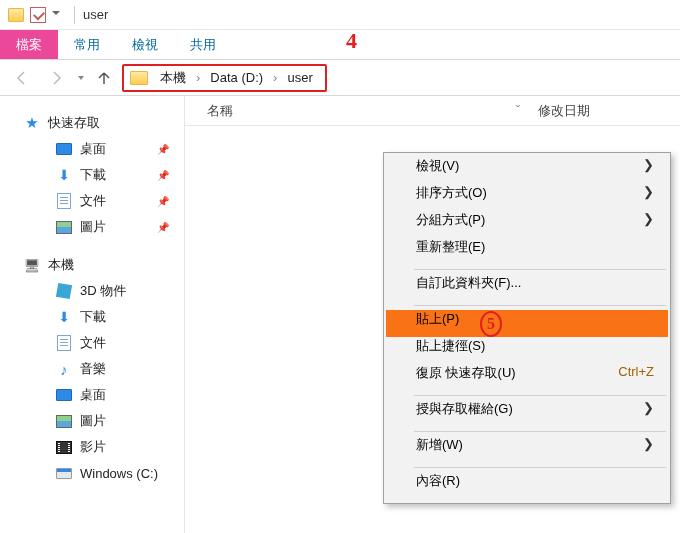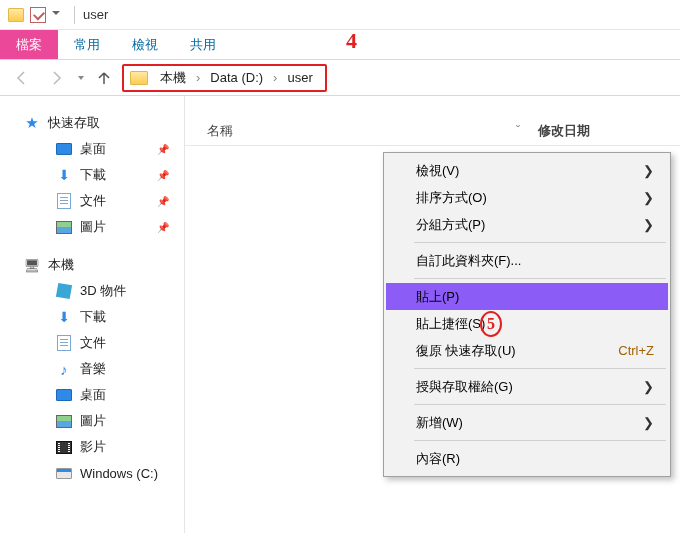--- a/index.html
+++ b/index.html
@@ -47,28 +47,28 @@
 .ic-pc { color: #555; font-size: 13px; }
 .ic-3d { width: 14px; height: 14px; background: #3aa6d6; transform: rotate(10deg); }
 .ic-music { color: #2e8ae6; font-size: 15px; }
 .ic-video { width: 16px; height: 13px; background: #333; border: 1px solid #111; position: relative; }
 .ic-video::before { content: ""; position: absolute; left: 1px; top: 1px; bottom: 1px; width: 2px; background: repeating-linear-gradient(#fff 0 1px,#333 1px 2px); }
 .ic-video::after { content: ""; position: absolute; right: 1px; top: 1px; bottom: 1px; width: 2px; background: repeating-linear-gradient(#fff 0 1px,#333 1px 2px); }
 .ic-drive { width: 16px; height: 11px; background: #e8e8e8; border: 1px solid #999; border-radius: 1px; position: relative; }
 .ic-drive::after { content: ""; position: absolute; left: 0; right: 0; top: 0; height: 3px; background: #2e8ae6; }
 
 .content { flex: 1; position: relative; }
-.colheaders { height: 30px; display: flex; align-items: center; border-bottom: 1px solid #e8e8e8; color: #444; margin-top: 20px; }
+.colheaders { height: 30px; display: flex; align-items: center; border-bottom: 1px solid #e8e8e8; color: #444; }
 .colheaders .col-name { padding-left: 22px; flex: 1; }
 .colheaders .col-sort { width: 24px; color: #888; text-align: center; }
-.colheaders .col-date { width: 150px; padding-left: 8px; text-align: left; font-weight: bold; }
+.colheaders .col-date { width: 150px; padding-left: 8px; text-align: left; }
 
 .context-menu { position: absolute; top: 152px; left: 383px; width: 288px; background: #f2f2f2; border: 1px solid #a0a0a0; box-shadow: 3px 3px 6px rgba(0,0,0,0.25); padding: 4px 2px; }
-.cm-item { height: 27px; display: flex; align-items: center; padding: 0 14px 0 30px; color: #000; cursor: pointer; position: relative; }
-.cm-item.highlight { background: #8b5cf6; }
+.cm-item { height: 27px; display: flex; align-items: flex-start; padding: 0 14px 0 30px; color: #000; cursor: pointer; position: relative; }
+.cm-item.highlight { background: #f97316; }
 .cm-item .arrow { margin-left: auto; color: #333; }
 .cm-item .shortcut { margin-left: auto; color: #a16207; }
 .cm-sep { height: 1px; background: #d0d0d0; margin: 4px 2px 4px 28px; }
 
 .callout { position: absolute; color: #e02020; font-family: "Comic Sans MS", cursive; font-weight: bold; font-size: 22px; z-index: 50; }
 .callout.oval { width: 22px; height: 26px; border: 2px solid #e02020; border-radius: 50%; display: flex; align-items: center; justify-content: center; font-size: 16px; line-height: 1; }
 </style>
 </head>
 <body>
 
@@ -213,20 +213,23 @@
     <span class="arrow">❯</span>
   </div>
   <div class="cm-item">
     <span>排序方式(O)</span>
     <span class="arrow">❯</span>
   </div>
   <div class="cm-item">
     <span>分組方式(P)</span>
     <span class="arrow">❯</span>
   </div>
+  <div class="cm-item">
+    <span>重新整理(E)</span>
+  </div>
   <div class="cm-sep"></div>
   <div class="cm-item">
     <span>自訂此資料夾(F)...</span>
   </div>
   <div class="cm-sep"></div>
   <div class="cm-item highlight">
     <span>貼上(P)</span>
   </div>
   <div class="cm-item">
     <span>貼上捷徑(S)</span>

